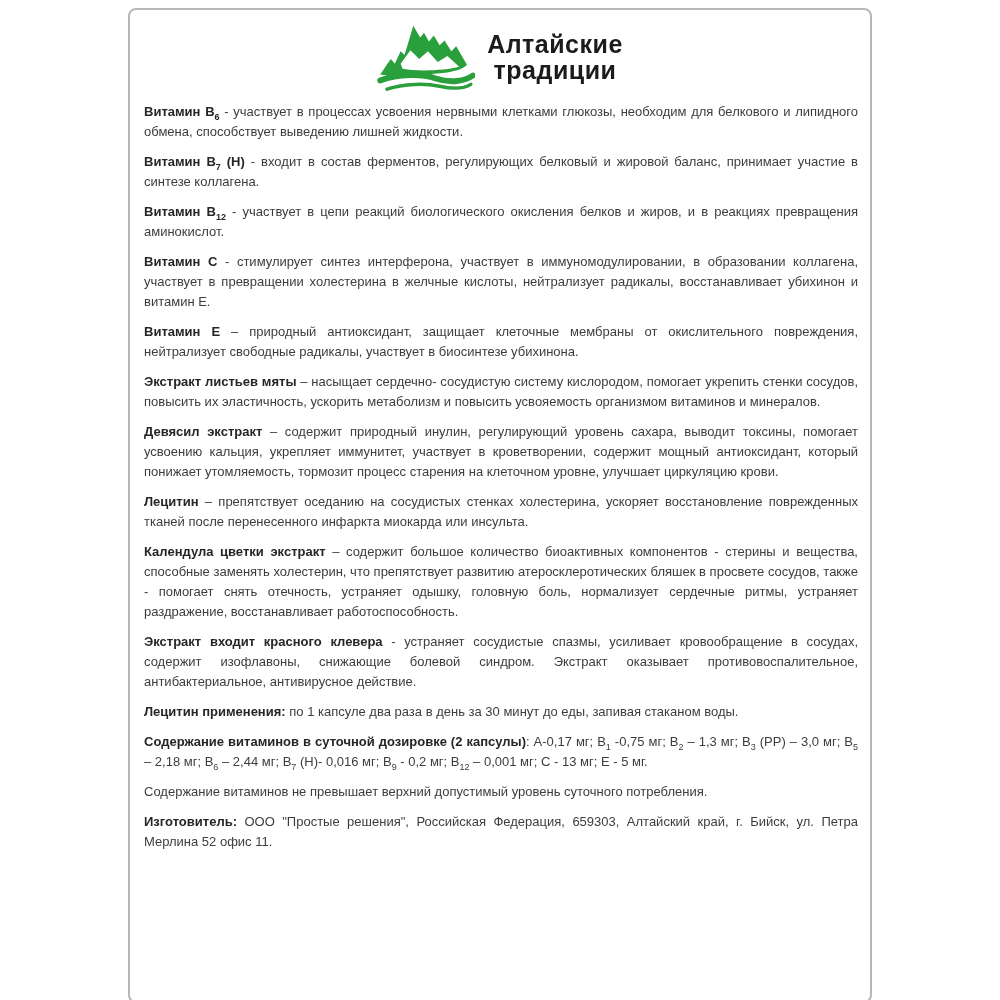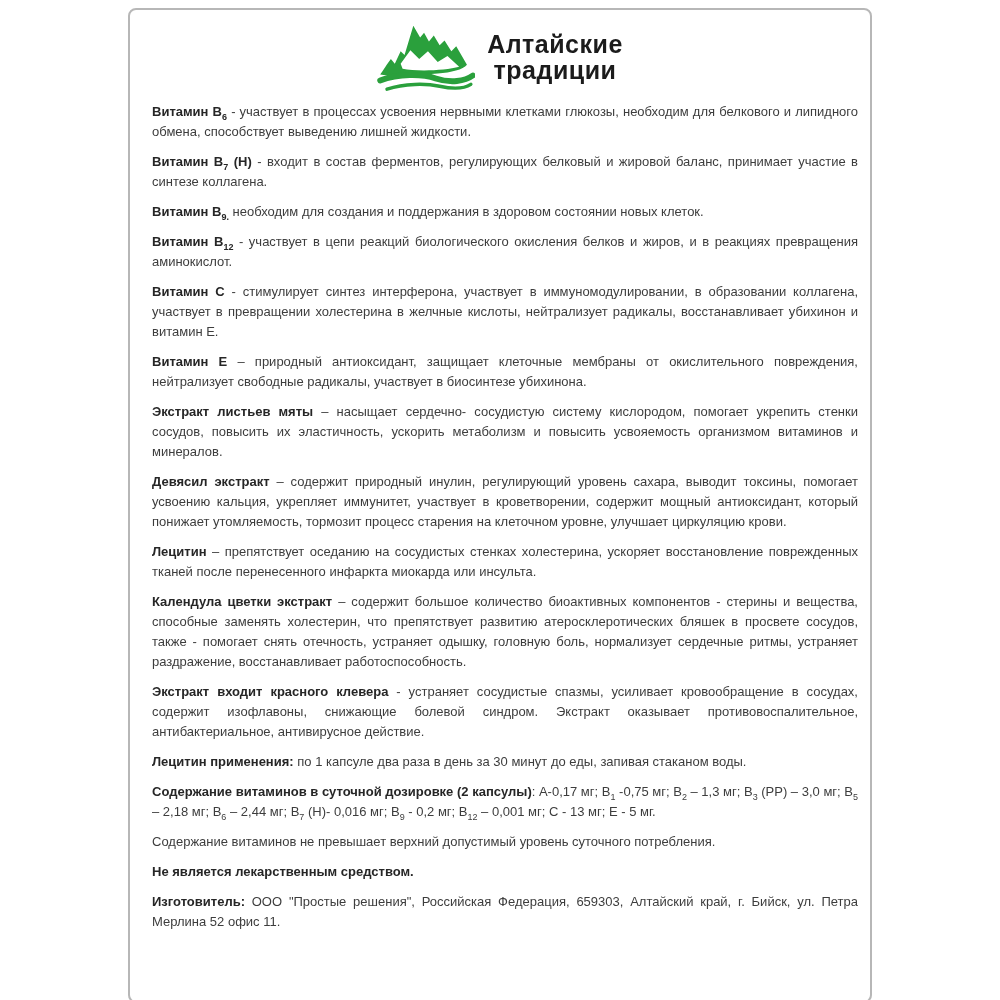--- a/index.html
+++ b/index.html
@@ -23,21 +23,21 @@
     height:78px;margin-top:2px;
   }
   .logo svg{display:block;}
   .brand{
     margin-left:12px;text-align:center;
     font-weight:bold;font-size:25px;line-height:26px;
     letter-spacing:0.5px;color:#1b1b1b;
   }
   .content{margin-top:6px;}
   p.para{
-    margin:0 0 10px 10px;
+    margin:0 0 10px 2px;
     font-size:13px;line-height:20px;color:var(--text);
     text-align:justify;
   }
   p.para .b{font-weight:bold;color:var(--text-strong);}
   p.para sub{font-size:9px;line-height:0;}
   p.para sub.b{font-weight:bold;}
 </style>
 </head>
 <body>
 
@@ -60,29 +60,27 @@
     </svg>
     <div class="brand">
       <div>Алтайские</div>
       <div>традиции</div>
     </div>
   </header>
 
   <main class="content">
       <p class="para"><span class="b">Витамин В</span><sub class="b">6</sub><span> - участвует в процессах усвоения нервными клетками глюкозы, необходим для белкового и липидного обмена, способствует выведению лишней жидкости.</span></p>
       <p class="para"><span class="b">Витамин В</span><sub class="b">7</sub><span class="b"> (Н)</span><span> - входит в состав ферментов, регулирующих белковый и жировой баланс, принимает участие в синтезе коллагена.</span></p>
-      <p class="para"><span class="b">Витамин В</span><sub class="b">9.</sub><span> необходим для создания и поддержания в здоровом состоянии новых клеток.</span></p>
       <p class="para"><span class="b">Витамин В</span><sub class="b">12</sub><span> - участвует в цепи реакций биологического окисления белков и жиров, и в реакциях превращения аминокислот.</span></p>
       <p class="para"><span class="b">Витамин С</span><span> - стимулирует синтез интерферона, участвует в иммуномодулировании, в образовании коллагена, участвует в превращении холестерина в желчные кислоты, нейтрализует радикалы, восстанавливает убихинон и витамин Е.</span></p>
       <p class="para"><span class="b">Витамин Е</span><span> – природный антиоксидант, защищает клеточные мембраны от окислительного повреждения, нейтрализует свободные радикалы, участвует в биосинтезе убихинона.</span></p>
       <p class="para"><span class="b">Экстракт листьев мяты</span><span> – насыщает сердечно- сосудистую систему кислородом, помогает укрепить стенки сосудов, повысить их эластичность, ускорить метаболизм и повысить усвояемость организмом витаминов и минералов.</span></p>
       <p class="para"><span class="b">Девясил экстракт</span><span> –  содержит природный инулин, регулирующий уровень сахара, выводит токсины, помогает усвоению кальция, укрепляет иммунитет, участвует в кроветворении, содержит мощный антиоксидант, который  понижает утомляемость, тормозит процесс старения на клеточном уровне, улучшает циркуляцию крови.</span></p>
       <p class="para"><span class="b">Лецитин</span><span> – препятствует оседанию на сосудистых стенках холестерина, ускоряет восстановление поврежденных тканей после перенесенного инфаркта миокарда или инсульта.</span></p>
       <p class="para"><span class="b">Календула цветки экстракт</span><span> –  содержит большое количество биоактивных компонентов - стерины и вещества, способные заменять холестерин, что препятствует развитию атеросклеротических бляшек в просвете сосудов, также - помогает снять отечность, устраняет одышку, головную боль, нормализует сердечные ритмы, устраняет раздражение, восстанавливает работоспособность.</span></p>
       <p class="para"><span class="b">Экстракт входит красного клевера</span><span> - устраняет сосудистые спазмы, усиливает кровообращение в сосудах,  содержит изофлавоны, снижающие болевой синдром. Экстракт оказывает противовоспалительное, антибактериальное, антивирусное действие.</span></p>
       <p class="para"><span class="b">Лецитин применения:</span><span> по 1 капсуле два раза в день за 30 минут до еды, запивая стаканом воды.</span></p>
       <p class="para"><span class="b">Содержание витаминов в суточной дозировке (2 капсулы)</span><span>: А-0,17 мг; В</span><sub>1</sub><span> -0,75 мг; В</span><sub>2</sub><span> – 1,3 мг; В</span><sub>3</sub><span> (РР) – 3,0 мг; В</span><sub>5</sub><span> – 2,18 мг; В</span><sub>6</sub><span> – 2,44 мг; В</span><sub>7</sub><span> (Н)- 0,016 мг; В</span><sub>9</sub><span> - 0,2 мг; В</span><sub>12</sub><span> – 0,001 мг; С - 13 мг; Е - 5 мг.</span></p>
       <p class="para"><span>Содержание витаминов не превышает верхний допустимый уровень суточного потребления.</span></p>
-      <p class="para"><span class="b">Не является лекарственным средством.</span></p>
       <p class="para"><span class="b">Изготовитель:</span><span> ООО "Простые решения", Российская Федерация, 659303, Алтайский край,  г. Бийск, ул. Петра Мерлина 52 офис 11.</span></p>
     </main>
 
 </div>
 
 </body></html>

